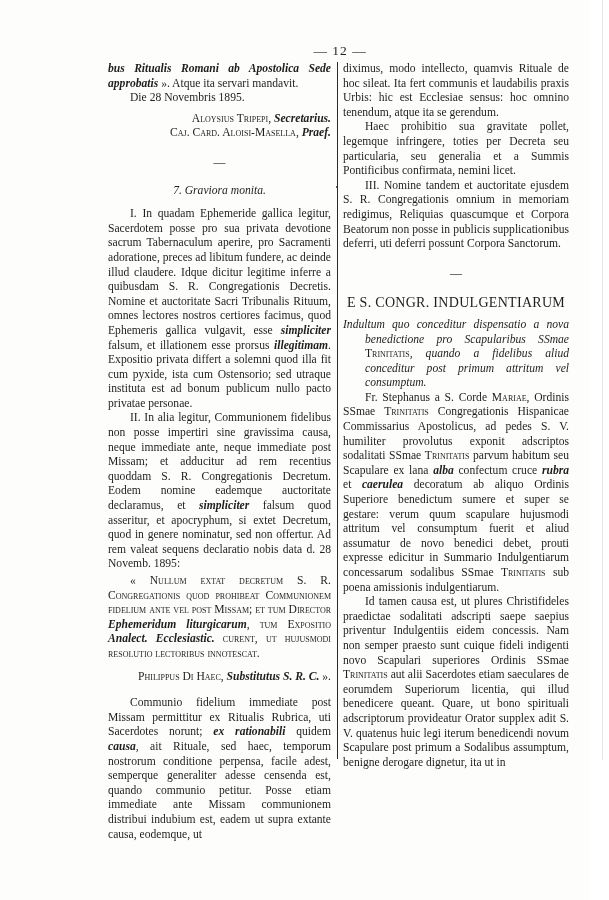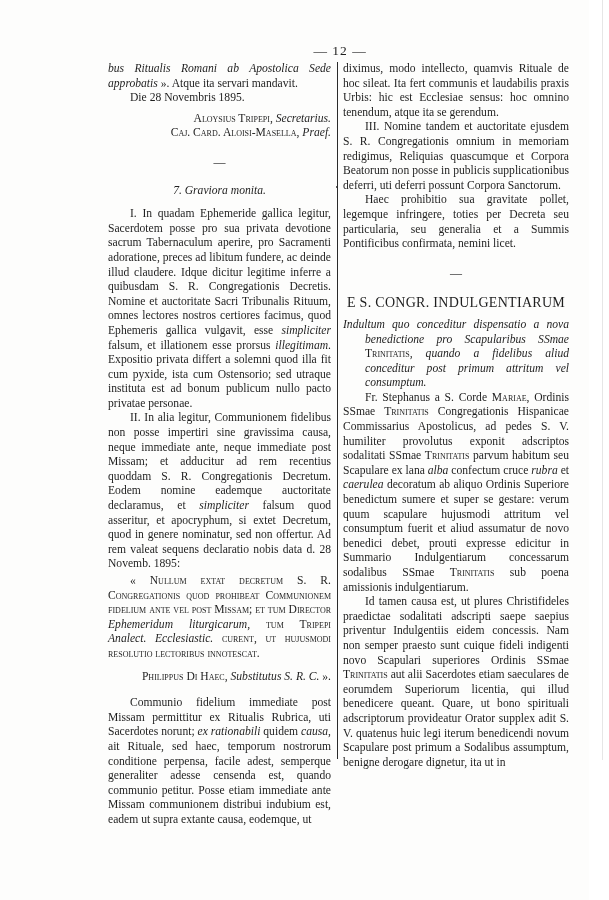--- a/index.html
+++ b/index.html
@@ -54,21 +54,21 @@
     }
     .stray-dot {
       position: absolute;
       left: 336px; top: 186px;
       width: 2px; height: 2px;
       background: #2a2a2a;
       border-radius: 1px;
     }
     p { margin: 0; }
     .indent { text-indent: 22px; }
-    .i { font-style: italic; }
+    .i { font-style: italic; font-weight: bold; }
     .sc { font-variant: small-caps; }
     .dash {
       text-align: center;
       margin: 14px 0 10px 0;
       font-size: 12px;
     }
     .section-title {
       text-align: center;
       font-style: italic;
       margin: 14px 0 9px 0;
@@ -116,39 +116,39 @@
     </div>
 
     <div class="dash">—</div>
 
     <p class="section-title">7. Graviora monita.</p>
 
     <p class="indent"><span>I. In quadam Ephemeride gallica legitur, Sacerdotem posse pro sua privata devotione sacrum Tabernaculum aperire, pro Sacramenti adoratione, preces ad libitum fundere, ac deinde illud claudere. Idque dicitur legitime inferre a quibusdam S. R. Congregationis Decretis. Nomine et auctoritate Sacri Tribunalis Rituum, omnes lectores nostros certiores facimus, quod Ephemeris gallica vulgavit, esse </span><span class="i">simpliciter</span><span> falsum, et illationem esse prorsus </span><span class="i">illegitimam</span><span>. Expositio privata differt a solemni quod illa fit cum pyxide, ista cum Ostensorio; sed utraque instituta est ad bonum publicum nullo pacto privatae personae.</span></p>
 
     <p class="indent"><span>II. In alia legitur, Communionem fidelibus non posse impertiri sine gravissima causa, neque immediate ante, neque immediate post Missam; et adducitur ad rem recentius quoddam S. R. Congregationis Decretum. Eodem nomine eademque auctoritate declaramus, et </span><span class="i">simpliciter</span><span> falsum quod asseritur, et apocryphum, si extet Decretum, quod in genere nominatur, sed non offertur. Ad rem valeat sequens declaratio nobis data d. 28 Novemb. 1895:</span></p>
 
-    <p class="indent quote-block"><span class="sc">« Nullum extat decretum S. R. Congregationis quod prohibeat Communionem fidelium ante vel post Missam; et tum Director </span><span class="i">Ephemeridum liturgicarum</span><span class="sc">, tum Tripepi </span><span class="i">Analect. Ecclesiastic.</span><span class="sc"> curent, ut hujusmodi resolutio lectoribus innotescat.</span></p>
+    <p class="indent quote-block"><span class="sc">« Nullum extat decretum S. R. Congregationis quod prohibeat Communionem fidelium ante vel post Missam; et tum Director </span><span class="i">Ephemeridum liturgicarum</span><span class="sc">, tum Expositio </span><span class="i">Analect. Ecclesiastic.</span><span class="sc"> curent, ut hujusmodi resolutio lectoribus innotescat.</span></p>
 
     <p class="quote-sig"><span class="sc">Philippus Di Haec,</span> <span class="i">Substitutus S. R. C.</span><span> ».</span></p>
 
     <div class="spacer-12"></div>
 
     <p class="indent"><span>Communio fidelium immediate post Missam permittitur ex Ritualis Rubrica, uti Sacerdotes norunt; </span><span class="i">ex rationabili</span><span> quidem </span><span class="i">causa</span><span>, ait Rituale, sed haec, temporum nostrorum conditione perpensa, facile adest, semperque generaliter adesse censenda est, quando communio petitur. Posse etiam immediate ante Missam communionem distribui indubium est, eadem ut supra extante causa, eodemque, ut</span></p>
   </div>
 
   <div class="col-divider"></div>
   <div class="stray-dot"></div>
 
   <div class="column col-right">
 
     <p>diximus, modo intellecto, quamvis Rituale de hoc sileat. Ita fert communis et laudabilis praxis Urbis: hic est Ecclesiae sensus: hoc omnino tenendum, atque ita se gerendum.</p>
 
+    <p class="indent">Haec prohibitio sua gravitate pollet, legemque infringere, toties per Decreta seu particularia, seu generalia et a Summis Pontificibus confirmata, nemini licet.</p>
+
     <p class="indent">III. Nomine tandem et auctoritate ejusdem S. R. Congregationis omnium in memoriam redigimus, Reliquias quascumque et Corpora Beatorum non posse in publicis supplicationibus deferri, uti deferri possunt Corpora Sanctorum.</p>
-
-    <p class="indent">Haec prohibitio sua gravitate pollet, legemque infringere, toties per Decreta seu particularia, seu generalia et a Summis Pontificibus confirmata, nemini licet.</p>
 
     <div class="dash">—</div>
 
     <p class="heading-big">E S. CONGR. INDULGENTIARUM</p>
 
     <p class="indult"><span>Indultum quo conceditur dispensatio a nova benedictione pro Scapularibus SSmae </span><span class="sc" style="font-style:normal">Trinitatis</span><span>, quando a fidelibus aliud conceditur post primum attritum vel consumptum.</span></p>
 
 
     <p class="indent"><span>Fr. Stephanus a S. Corde </span><span class="sc">Mariae</span><span>, Ordinis SSmae </span><span class="sc">Trinitatis</span><span> Congregationis Hispanicae Commissarius Apostolicus, ad pedes S. V. humiliter provolutus exponit adscriptos sodalitati SSmae </span><span class="sc">Trinitatis</span><span> parvum habitum seu Scapulare ex lana </span><span class="i">alba</span><span> confectum cruce </span><span class="i">rubra</span><span> et </span><span class="i">caerulea</span><span> decoratum ab aliquo Ordinis Superiore benedictum sumere et super se gestare: verum quum scapulare hujusmodi attritum vel consumptum fuerit et aliud assumatur de novo benedici debet, prouti expresse edicitur in Summario Indulgentiarum concessarum sodalibus SSmae </span><span class="sc">Trinitatis</span><span> sub poena amissionis indulgentiarum.</span></p>
 

